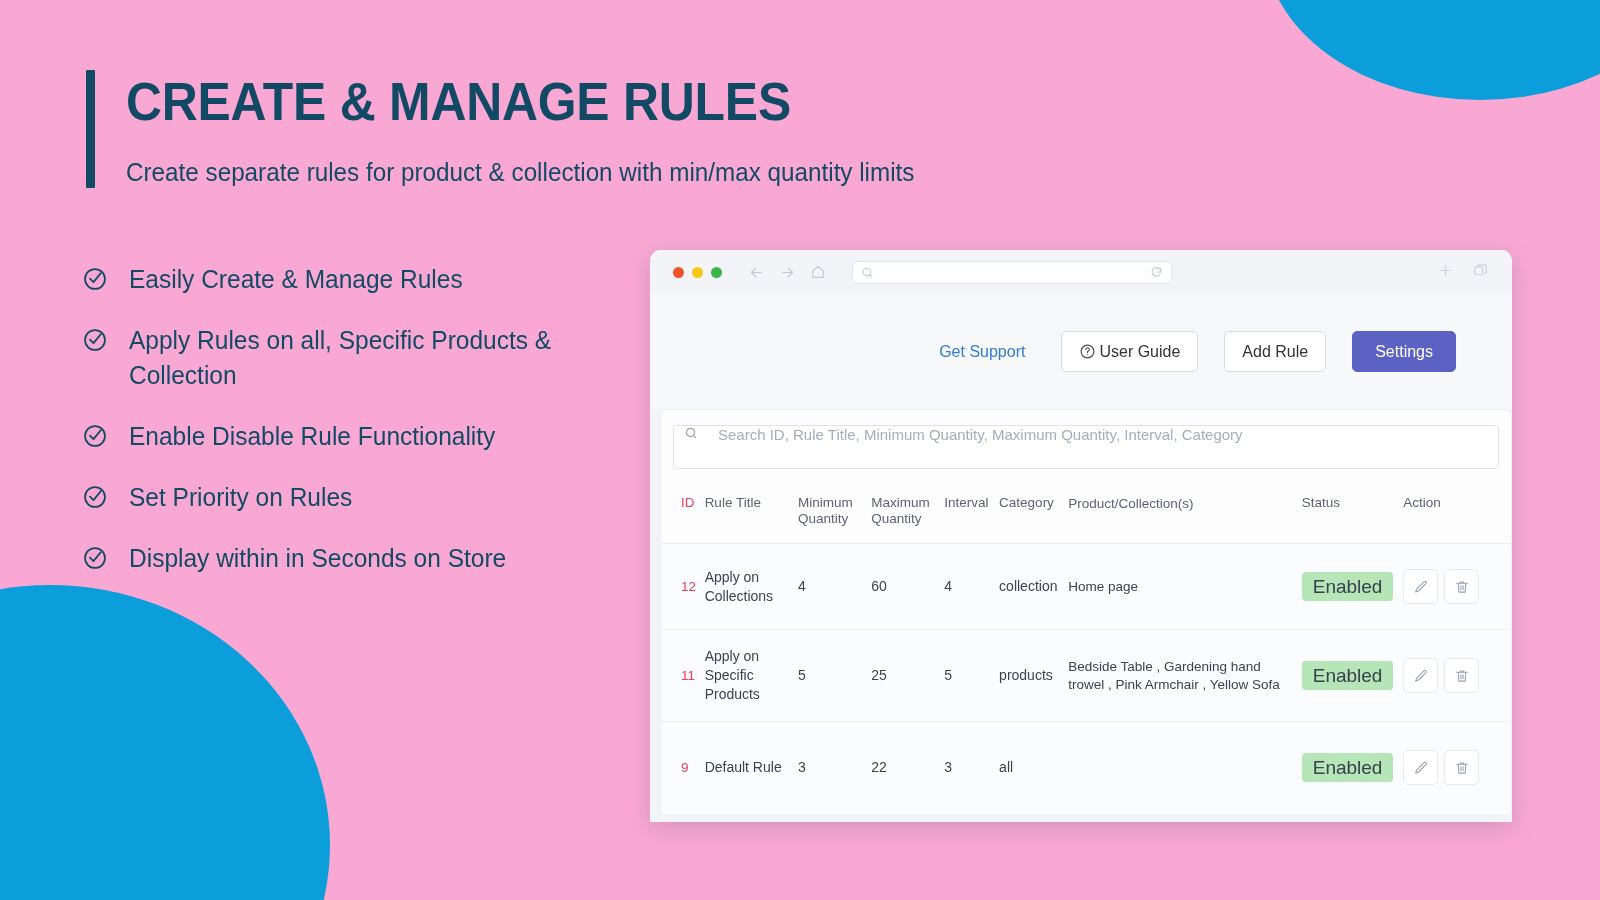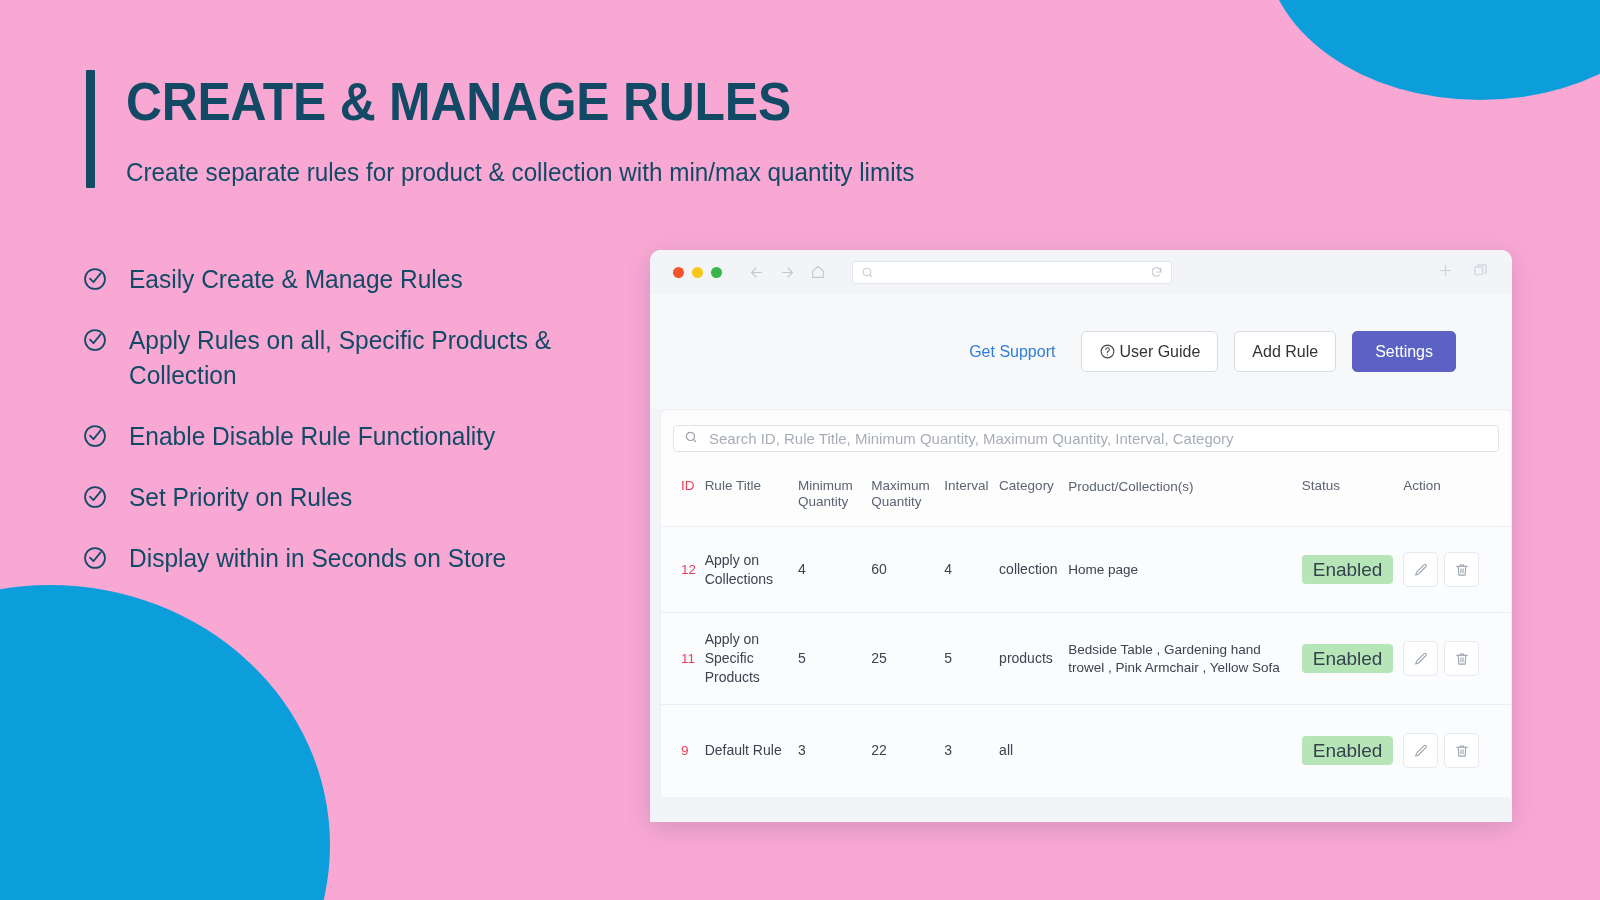--- a/index.html
+++ b/index.html
@@ -134,21 +134,21 @@
   .chrome-right { margin-left: auto; display: flex; align-items: center; gap: 18px; color: #CDD3DC; padding-right: 6px; }
 
   
   .app-toolbar {
     height: 115px;
     background: #F7F8FA;
     display: flex;
     align-items: center;
     justify-content: flex-end;
     padding-right: 56px;
-    gap: 16px;
+    gap: 26px;
   }
   .link-support {
     color: #2F7DD4;
     font-size: 16px;
     margin-right: 10px;
     cursor: pointer;
   }
   .btn {
     height: 41px;
     border: 1px solid #D7DBE2;
@@ -177,28 +177,27 @@
     left: 10px; top: 159px;
     width: 852px;
     background: #FDFDFE;
     border-radius: 7px 7px 0 0;
     border: 1px solid #EDEFF3;
     border-bottom: none;
     padding: 0;
   }
   .search-row { padding: 15px 12px 12px 12px; }
   .search-box {
-    height: 27px;
+    height: 44px;
     border: 1px solid #DFE3E9;
     border-radius: 4px;
     background: #fff;
     display: flex;
-    align-items: center;
     padding: 0 10px;
-    gap: 11px;
+    gap: 20px;
   }
   .search-box .ph { color: #A6ADB8; font-size: 15px; }
 
   table { width: 100%; border-collapse: collapse; font-size: 14px; }
   thead th {
     text-align: left;
     font-weight: 400;
     color: #5C6472;
     font-size: 13.5px;
     line-height: 16px;

